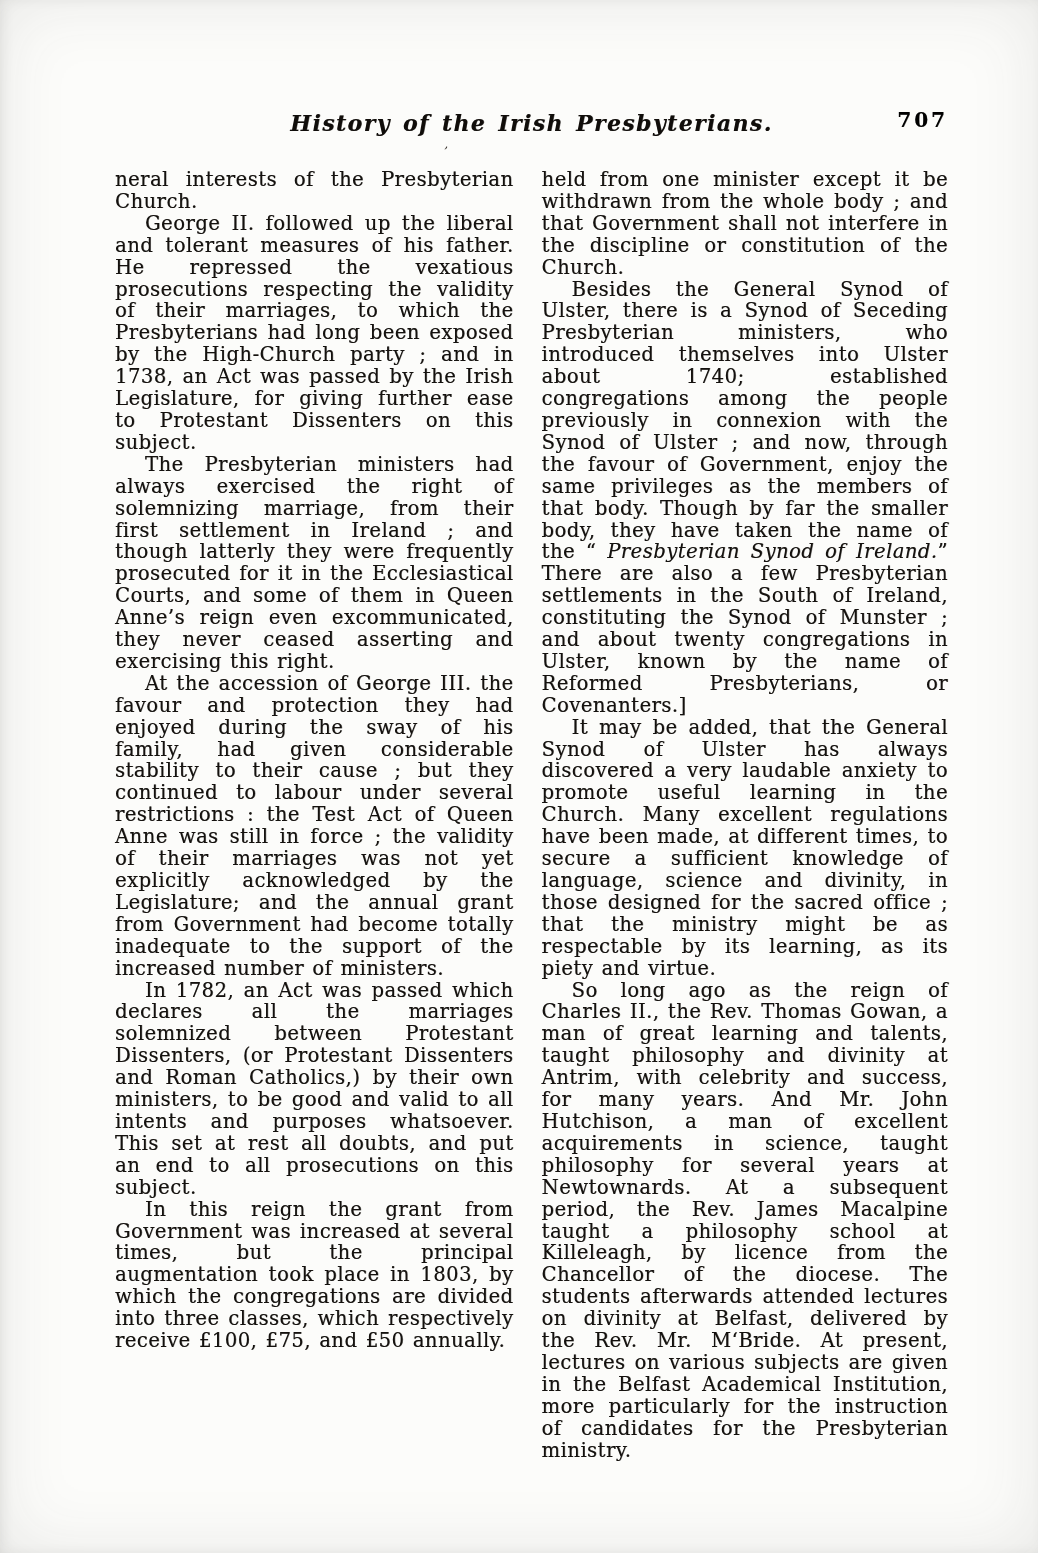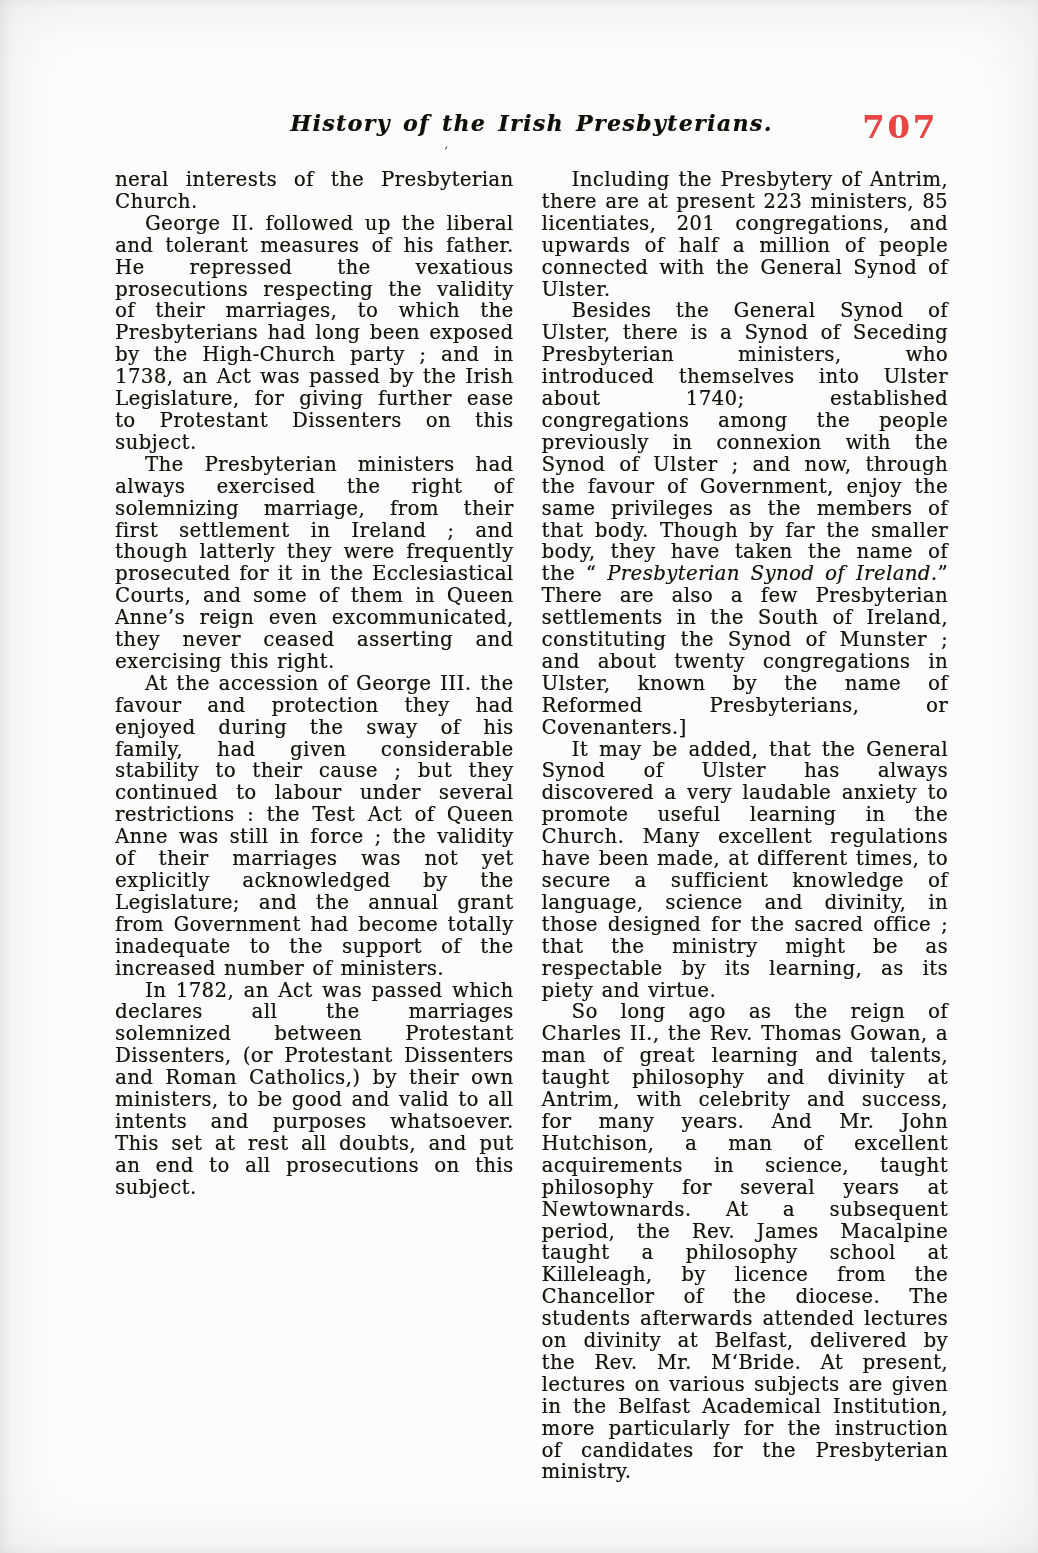--- a/index.html
+++ b/index.html
@@ -36,25 +36,25 @@
     font-style: italic;
     font-weight: bold;
     font-size: 22px;
     letter-spacing: 1.4px;
     word-spacing: 3px;
     color: #100d0a;
     text-shadow: 0.4px 0.3px 0 rgba(16,13,10,0.55);
   }
   .page-number {
     position: absolute;
-    right: 10px; top: -2px;
+    right: 0; top: -2px;
     font-weight: bold;
-    font-size: 32px;
+    font-size: 20px;
     letter-spacing: 3px;
-    color: #ef4444;
+    color: #000000;
     text-shadow: 0.4px 0.3px 0 rgba(16,13,10,0.5);
   }
   
   .header .speck {
     position: absolute;
     left: 328px; top: 34px;
     font-size: 13px;
     color: #3a352f;
     transform: rotate(14deg);
   }
@@ -89,22 +89,23 @@
       <div class="page-number">707</div>
       <span class="speck">’</span>
     </div>
     <div class="columns">
       <section class="column column-left">
           <p class="para no-indent"><span>neral interests of the Presbyterian Church.</span></p>
           <p class="para"><span>George II. followed up the liberal and tolerant measures of his father. He repressed the vexatious prosecutions respecting the validity of their marriages, to which the Presbyterians had long been exposed by the High-Church party ; and in 1738, an Act was passed by the Irish Legislature, for giving further ease to Protestant Dissenters on this subject.</span></p>
           <p class="para"><span>The Presbyterian ministers had always exercised the right of solemnizing marriage, from their first settlement in Ireland ; and though latterly they were frequently prosecuted for it in the Ecclesiastical Courts, and some of them in Queen Anne’s reign even excommunicated, they never ceased asserting and exercising this right.</span></p>
           <p class="para"><span>At the accession of George III. the favour and protection they had enjoyed during the sway of his family, had given considerable stability to their cause ; but they continued to labour under several restrictions : the Test Act of Queen Anne was still in force ; the validity of their marriages was not yet explicitly acknowledged by the Legislature; and the annual grant from Government had become totally inadequate to the support of the increased number of ministers.</span></p>
           <p class="para"><span>In 1782, an Act was passed which declares all the marriages solemnized between Protestant Dissenters, (or Protestant Dissenters and Roman Catholics,) by their own ministers, to be good and valid to all intents and purposes whatsoever. This set at rest all doubts, and put an end to all prosecutions on this subject.</span></p>
+          <p class="para"><span>In this reign the grant from Government was increased at several times, but the principal augmentation took place in 1803, by which the congregations are divided into three classes, which respectively receive £100, £75, and £50 annually.</span></p>
         </section>
       <section class="column column-right">
-          <p class="para"><span>Including the Presbytery of Antrim, there are at present 223 ministers, 85 licentiates, 201 congregations, and upwards of half a million of people connected with the General Synod of Ulster.</span></p>
+          <p class="para no-indent"><span>held from one minister except it be withdrawn from the whole body ; and that Government shall not interfere in the discipline or constitution of the Church.</span></p>
           <p class="para"><span>Besides the General Synod of Ulster, there is a Synod of Seceding Presbyterian ministers, who introduced themselves into Ulster about 1740; established congregations among the people previously in connexion with the Synod of Ulster ; and now, through the favour of Government, enjoy the same privileges as the members of that body.  Though by far the smaller body, they have taken the name of the “ </span><span class="it">Presbyterian Synod of Ireland.</span><span>”  There are also a few Presbyterian settlements in the South of Ireland, constituting the Synod of Munster ; and about twenty congregations in Ulster, known by the name of Reformed Presbyterians, or Covenanters.]</span></p>
           <p class="para"><span>It may be added, that the General Synod of Ulster has always discovered a very laudable anxiety to promote useful learning in the Church.  Many excellent regulations have been made, at different times, to secure a sufficient knowledge of language, science and divinity, in those designed for the sacred office ; that the ministry might be as respectable by its learning, as its piety and virtue.</span></p>
           <p class="para"><span>So long ago as the reign of Charles II., the Rev. Thomas Gowan, a man of great learning and talents, taught philosophy and divinity at Antrim, with celebrity and success, for many years. And Mr. John Hutchison, a man of excellent acquirements in science, taught philosophy for several years at Newtownards.  At a subsequent period, the Rev. James Macalpine taught a philosophy school at Killeleagh, by licence from the Chancellor of the diocese.  The students afterwards attended lectures on divinity at Belfast, delivered by the Rev. Mr. M‘Bride. At present, lectures on various subjects are given in the Belfast Academical Institution, more particularly for the instruction of candidates for the Presbyterian ministry.</span></p>
         </section>
     </div>
   </div>
 </div>
 
 </body></html>

